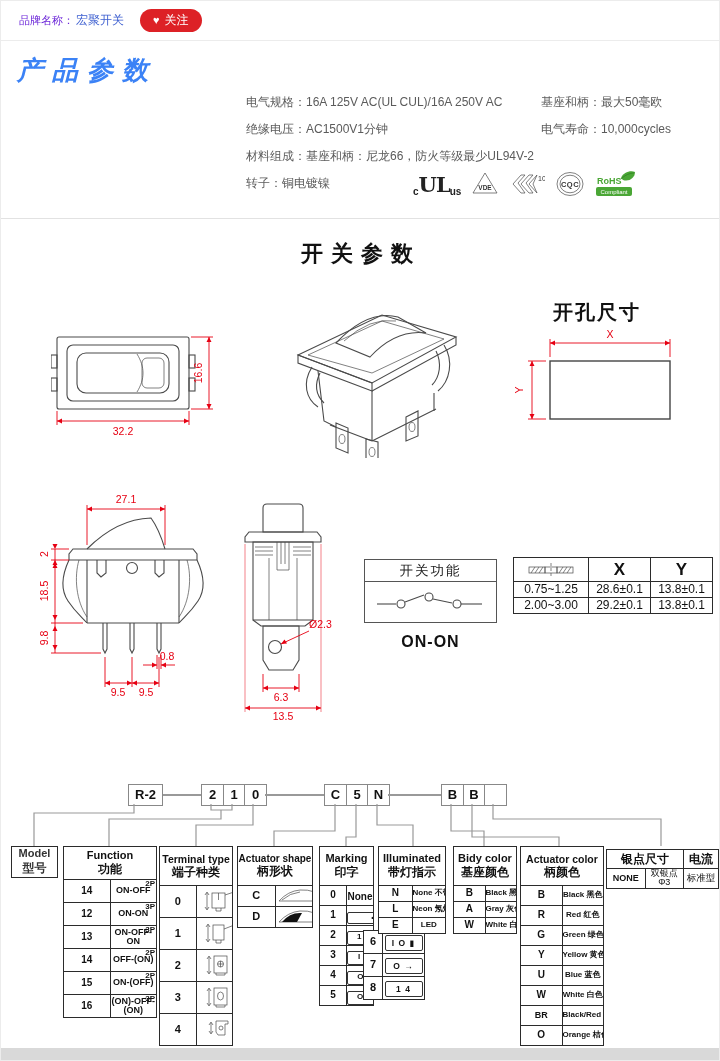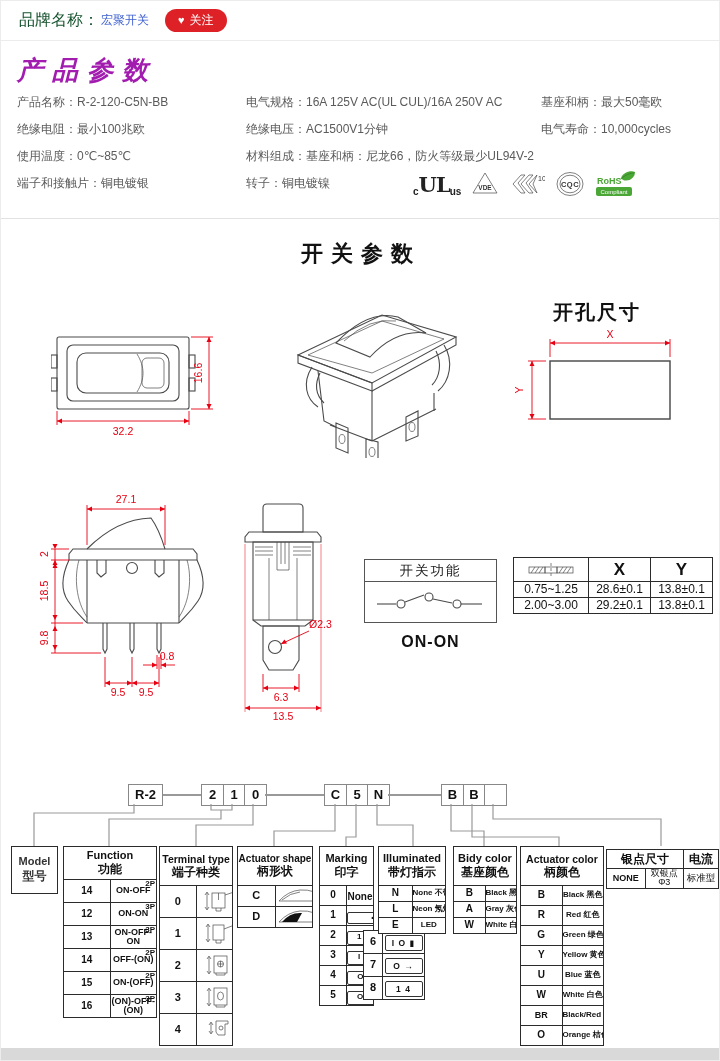--- a/index.html
+++ b/index.html
@@ -4,29 +4,29 @@
 <style>
   html,body{margin:0;padding:0;background:#fff;}
   #page{position:relative;width:720px;height:1061px;background:#fff;overflow:hidden;
         font-family:"Liberation Sans","DejaVu Sans",sans-serif;color:#333;
         border:1px solid #ececec;box-sizing:border-box;}
   .abs{position:absolute;}
 
   
   #topbar{position:absolute;left:0;top:0;width:720px;height:40px;border-bottom:1px solid #ececec;
           display:flex;align-items:center;padding-left:18px;box-sizing:border-box;}
-  .brand-label{font-size:16px;color:#14532d;}
+  .brand-label{font-size:11px;color:#6d28d9;}
   .brand-name{font-size:12px;color:#3d5fd0;margin-left:2px;cursor:pointer;}
   .follow-btn{margin-left:16px;height:23px;padding:0 13px;border-radius:12px;background:#dd2126;
               color:#fff;font-size:12px;display:flex;align-items:center;gap:5px;cursor:pointer;}
   .follow-heart{font-size:11px;line-height:1;}
 
   
   .params-title{position:absolute;left:16px;top:52px;font-family:Liberation Mono, monospace;
-                font-style:italic;font-weight:bold;font-size:26px;letter-spacing:9px;color:#a21caf;}
+                font-style:italic;font-weight:bold;font-size:26px;letter-spacing:9px;color:#3b82f6;}
   .pcol{position:absolute;top:94px;}
   .prow{font-size:12px;color:#5b5b5b;line-height:14px;margin-bottom:13px;white-space:nowrap;}
 
   .certs{position:absolute;left:412px;top:162px;width:260px;height:42px;display:flex;
          align-items:center;gap:10px;}
   .cert{display:flex;align-items:flex-end;color:#222;}
   .cert-ul i{font-style:normal;font-size:10px;font-weight:bold;}
   .cert-ul b{font-size:21px;font-weight:900;letter-spacing:-1px;font-family:"DejaVu Serif",serif;}
 
   
@@ -63,21 +63,21 @@
 
   
   .codebox{position:absolute;display:flex;}
   .codebox .cell{border:1.5px solid #888;height:20px;line-height:20px;text-align:center;
                  font-size:13px;font-weight:bold;color:#111;background:#fff;margin-left:-1.5px;
                  box-sizing:content-box;}
   .codebox .cell:first-child{margin-left:0;}
   .hline{position:absolute;height:1.5px;background:#999;top:793px;}
 
   
-  #model-box{position:absolute;left:10px;top:845px;width:47px;height:48px;border:1.5px solid #2b2b2b;
+  #model-box{position:absolute;left:10px;top:845px;width:47px;height:32px;border:1.5px solid #2b2b2b;
              box-sizing:border-box;display:flex;flex-direction:column;align-items:center;
              justify-content:center;background:#fff;}
   .fn-t td{height:22px;}
   .fn-t td.hd{height:32px;}
   .fnc{position:relative;text-align:left;padding:0 2px;font-size:9px;font-weight:bold;}
   .pole{position:absolute;right:1px;top:0px;font-size:8px;font-weight:bold;}
   .term-t td{height:31px;}
   .term-t td.hd{height:38px;}
   .term-t .hen{font-size:10.5px;}
   .shape-t td{height:20px;}
@@ -117,26 +117,20 @@
   <div id="topbar">
     <span class="brand-label">品牌名称：</span>
     <span class="brand-name">宏聚开关</span>
     <span class="follow-btn">
       <span class="follow-heart">♥</span>
       <span>关注</span>
     </span>
   </div>
 
   <div class="params-title">产品参数</div>
-  <div class="pcol" style="left:16px;">
-    <div class="prow">产品名称：R-2-120-C5N-BB</div>
-    <div class="prow">绝缘电阻：最小100兆欧</div>
-    <div class="prow">使用温度：0℃~85℃</div>
-    <div class="prow">端子和接触片：铜电镀银</div>
-  </div>
   <div class="pcol" style="left:245px;">
     <div class="prow">电气规格：16A 125V AC(UL CUL)/16A 250V AC</div>
     <div class="prow">绝缘电压：AC1500V1分钟</div>
     <div class="prow">材料组成：基座和柄：尼龙66，防火等级最少UL94V-2</div>
     <div class="prow">转子：铜电镀镍</div>
   </div>
   <div class="pcol" style="left:540px;">
     <div class="prow">基座和柄：最大50毫欧</div>
     <div class="prow">电气寿命：10,000cycles</div>
   </div>

